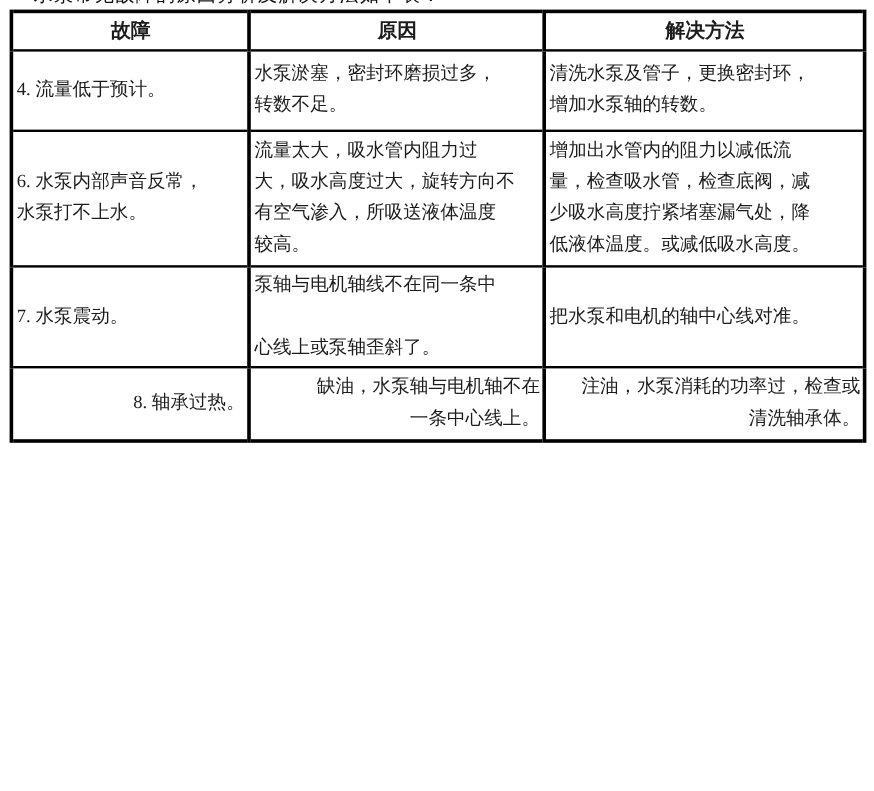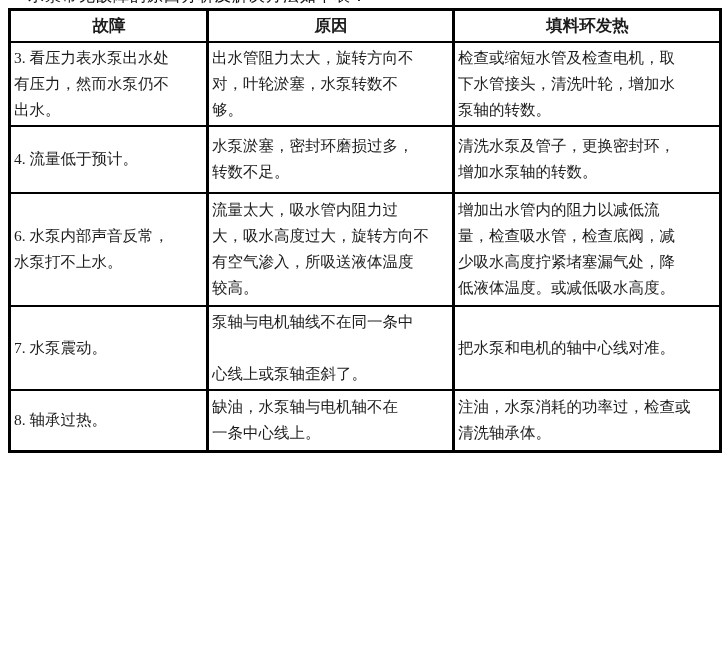--- a/index.html
+++ b/index.html
@@ -56,56 +56,45 @@
     white-space: nowrap;
   }
   tr.hrow { height: 32px; }
   tr.r0 { height: 62px; }
   tr.r1 { height: 59px; }
   tr.r2 { height: 79px; }
   tr.r3 { height: 67px; }
   tr.r4 { height: 86px; }
   tr.r5 { height: 113px; }
   tr.r6 { height: 77px; }
-  tr.r7 { height: 62px; }
+  tr.r7 { height: 62px; text-align: right; }
 </style>
 </head>
 <body>
 
 <div class="page">
 
   <div class="cropped-title">
     <span class="inner">水泵常见故障的原因分析及解决方法如下表：</span>
   </div>
 
   <table class="fault-table">
     <colgroup>
       <col style="width:198px">
       <col style="width:246px">
       <col style="width:267px">
     </colgroup>
     <thead>
       <tr class="hrow">
         <th>故障</th>
         <th>原因</th>
-        <th>填料环发热</th>
+        <th>解决方法</th>
       </tr>
     </thead>
     <tbody>
-      <tr class="r2">
-        <td>3. 看压力表水泵出水处
-有压力，然而水泵仍不
-出水。</td>
-        <td>出水管阻力太大，旋转方向不
-对，叶轮淤塞，水泵转数不
-够。</td>
-        <td>检查或缩短水管及检查电机，取
-下水管接头，清洗叶轮，增加水
-泵轴的转数。</td>
-      </tr>
       <tr class="r3">
         <td>4. 流量低于预计。</td>
         <td>水泵淤塞，密封环磨损过多，
 转数不足。</td>
         <td>清洗水泵及管子，更换密封环，
 增加水泵轴的转数。</td>
       </tr>
       <tr class="r5">
         <td>6. 水泵内部声音反常，
 水泵打不上水。</td>

